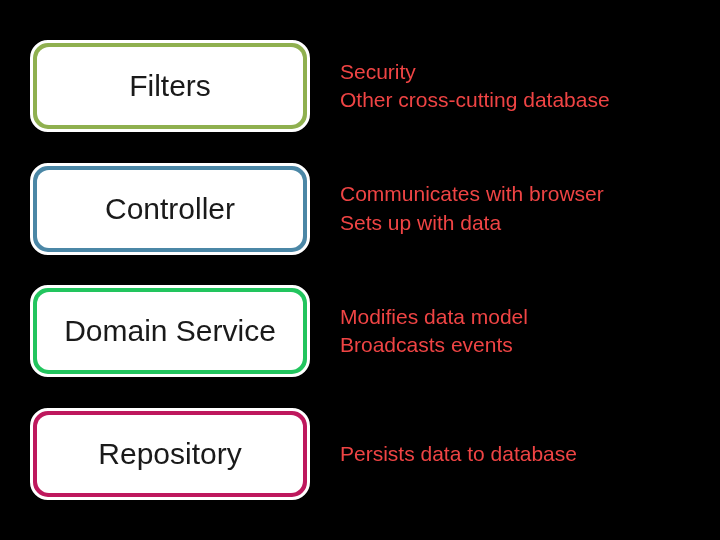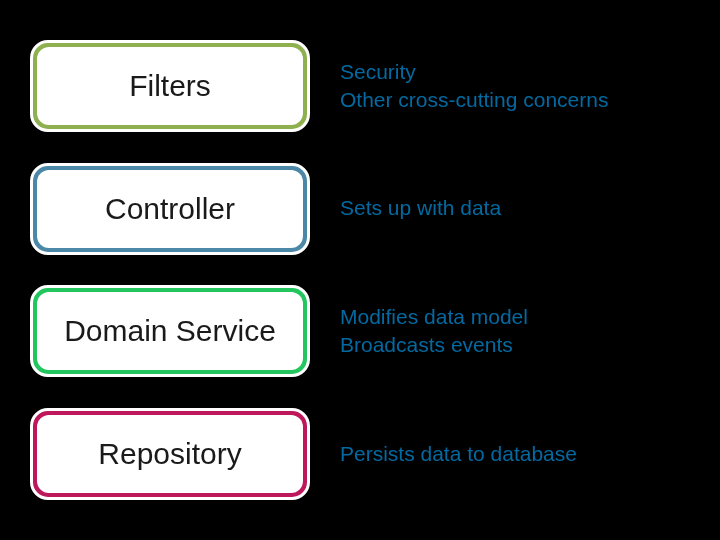--- a/index.html
+++ b/index.html
@@ -36,52 +36,53 @@
     align-items: center;
     justify-content: center;
   }
   .pill-label {
     font-size: 30px;
     color: #1a1a1a;
     font-weight: 400;
   }
   .desc {
     flex: 1;
-    color: #0369a1;
+    color: #ef4444;
     font-size: 21px;
     line-height: 1.35;
     font-weight: 400;
   }
   .c-green  { background: #8fb04f; }
   .c-blue   { background: #4b87a6; }
   .c-olive  { background: #22c55e; }
   .c-red    { background: #be185d; }
 </style>
 </head>
 <body>
 
 <div class="row">
   <div class="pill c-green">
     <div class="pill-inner">
       <span class="pill-label">Filters</span>
     </div>
   </div>
   <div class="desc">
     <div>Security</div>
-    <div>Other cross-cutting concerns</div>
+    <div>Other cross-cutting database</div>
   </div>
 </div>
 
 <div class="row">
   <div class="pill c-blue">
     <div class="pill-inner">
       <span class="pill-label">Controller</span>
     </div>
   </div>
   <div class="desc">
+    <div>Communicates with browser</div>
     <div>Sets up with data</div>
   </div>
 </div>
 
 <div class="row">
   <div class="pill c-olive">
     <div class="pill-inner">
       <span class="pill-label">Domain Service</span>
     </div>
   </div>

